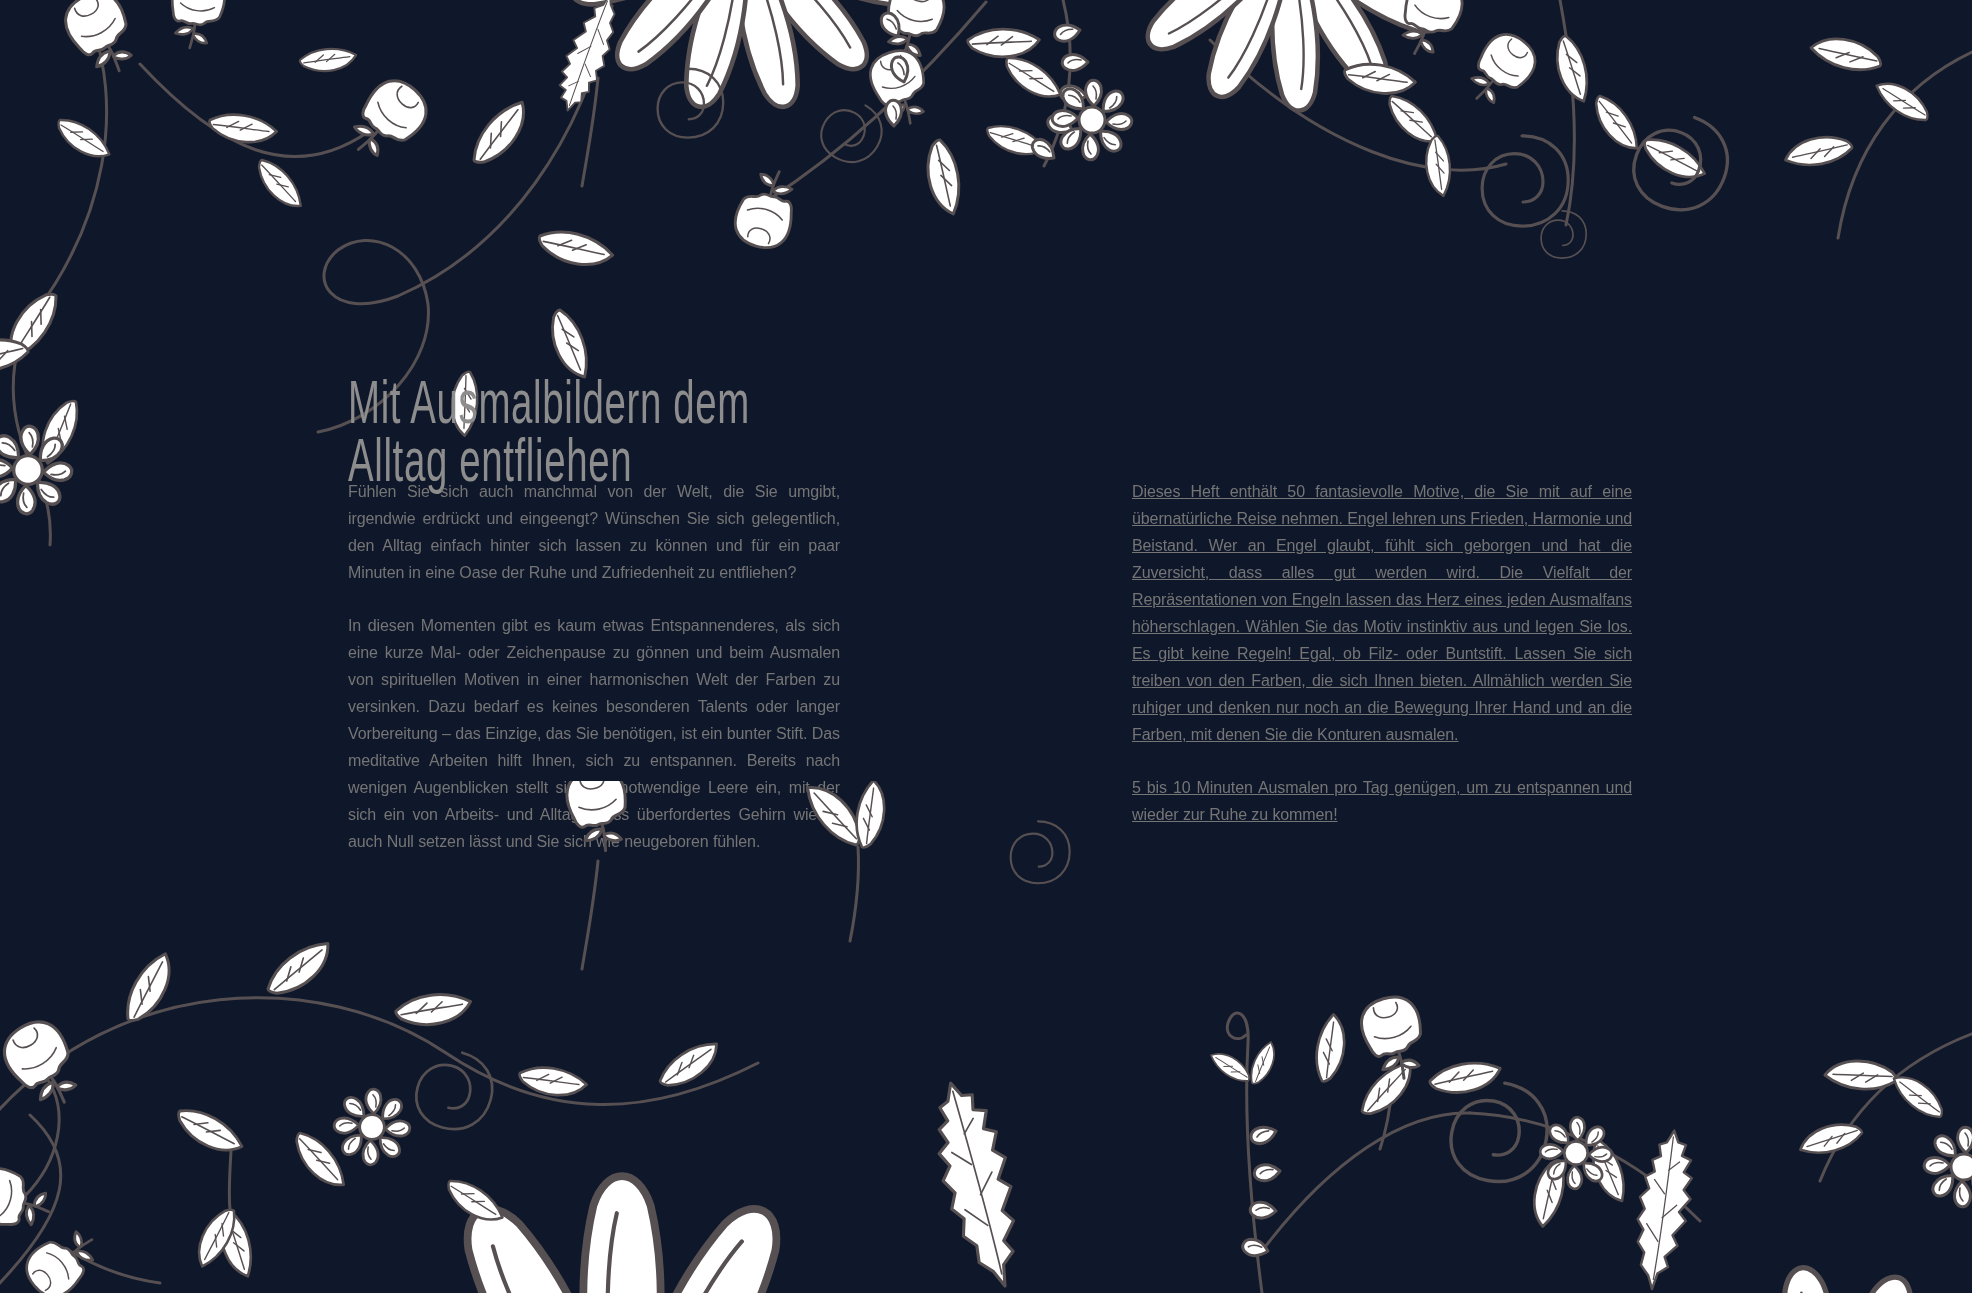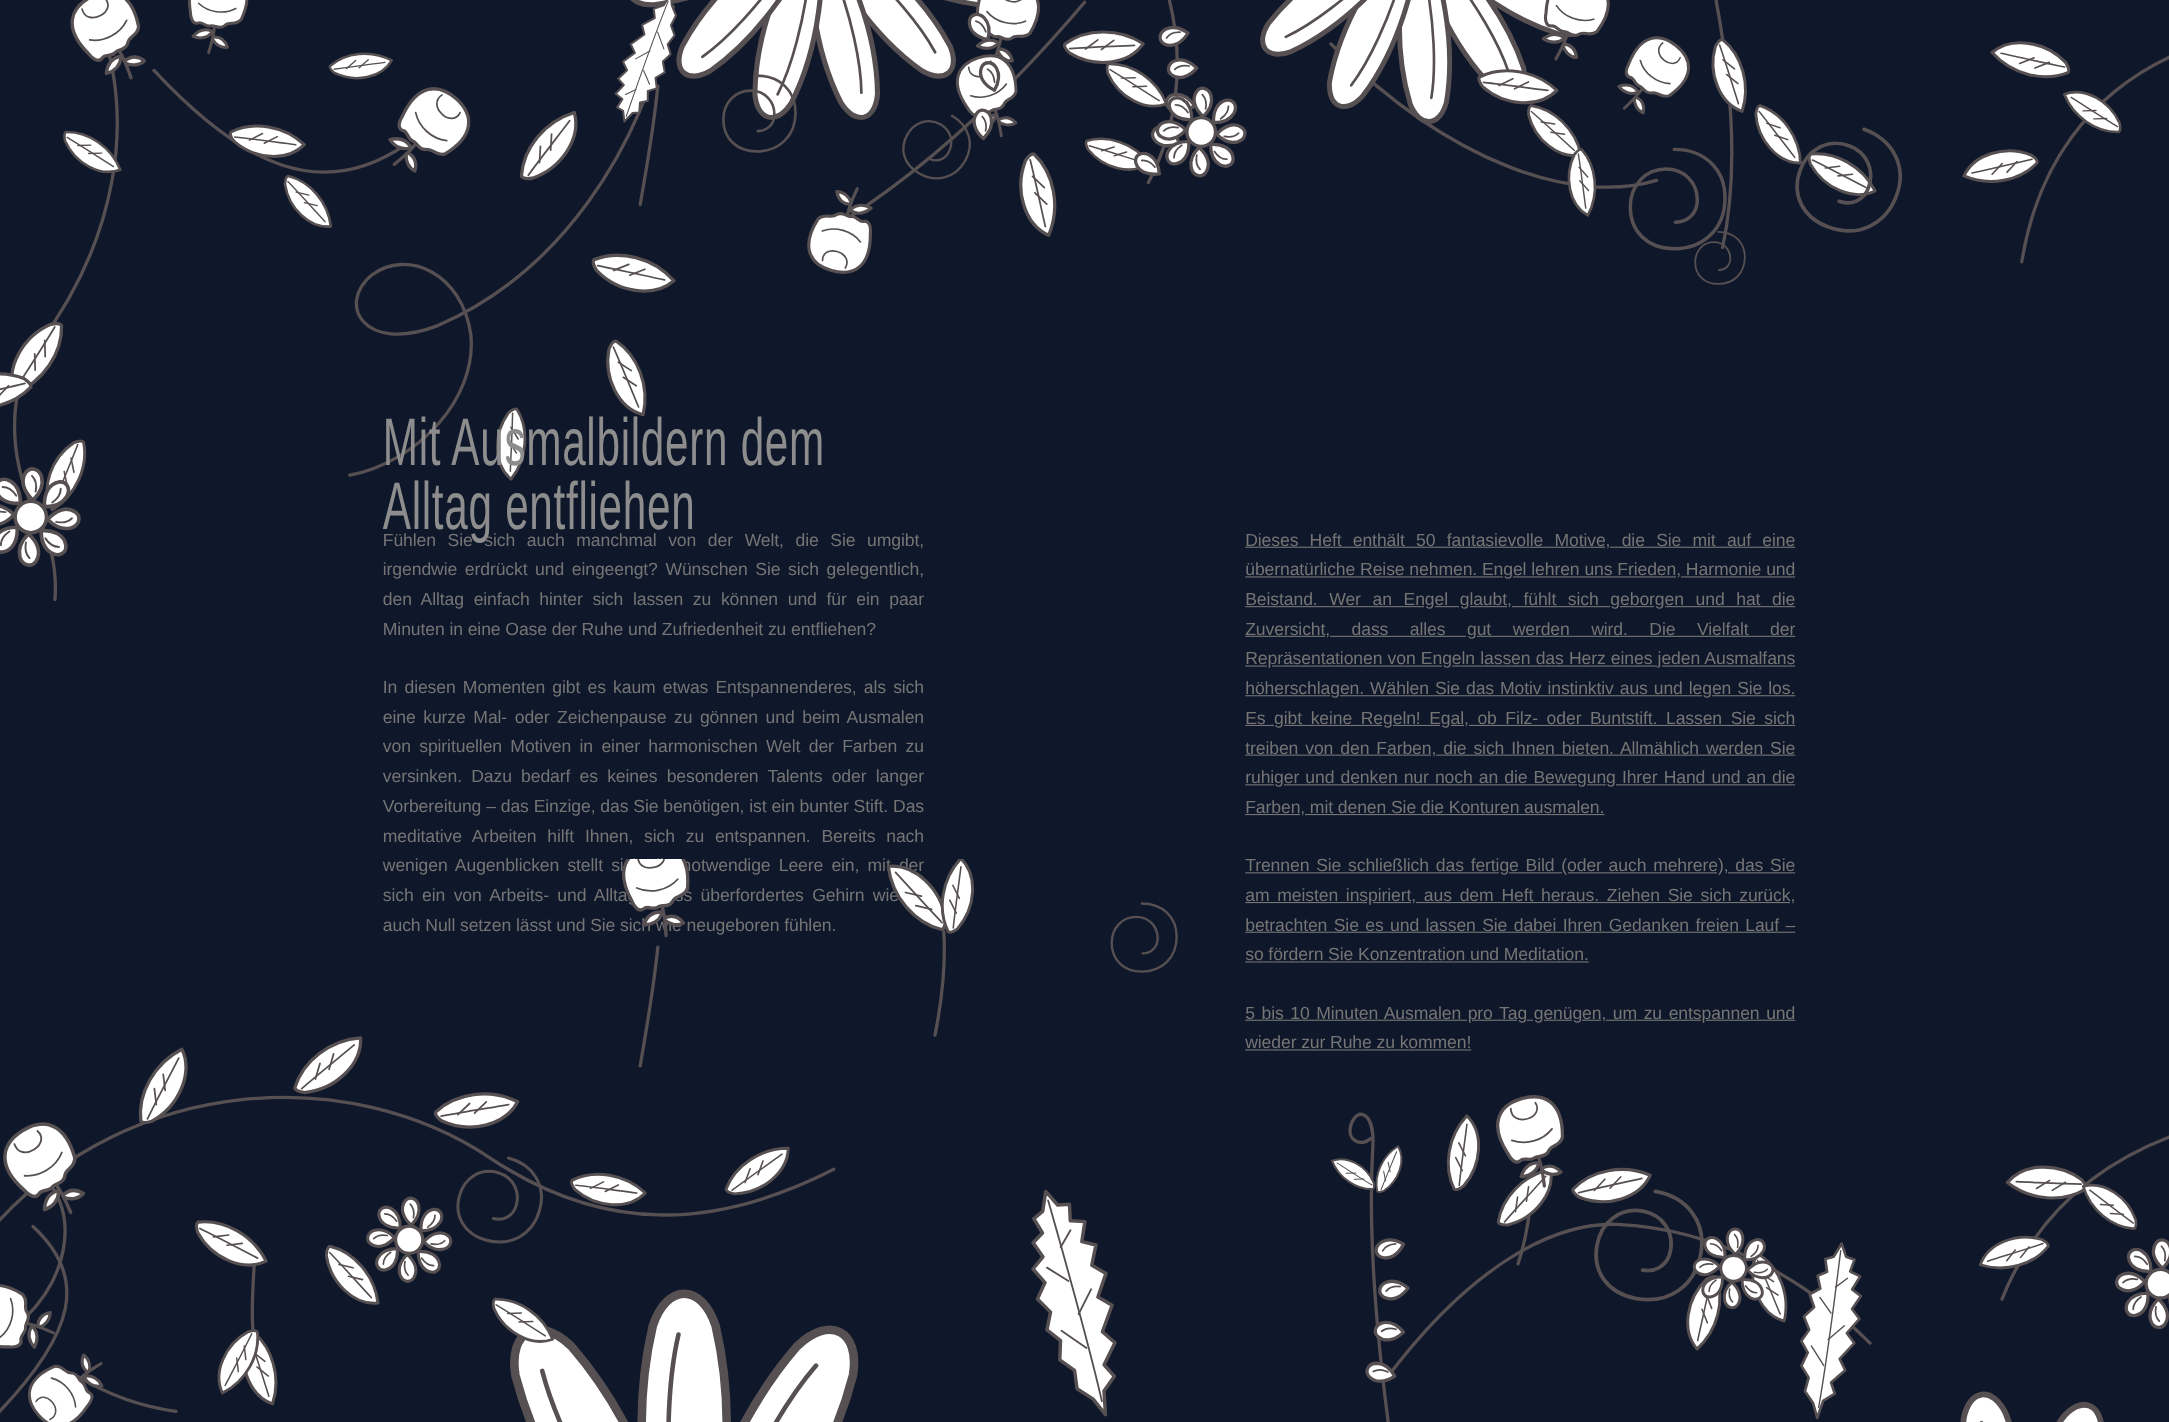--- a/index.html
+++ b/index.html
@@ -194,21 +194,20 @@
     <div>Alltag entfliehen</div>
   </h1>
 
   <div id="col-left" class="col">
     <p>Fühlen Sie sich auch manchmal von der Welt, die Sie umgibt, irgendwie erdrückt und eingeengt? Wünschen Sie sich gelegentlich, den Alltag einfach hinter sich lassen zu können und für ein paar Minuten in eine Oase der Ruhe und Zufriedenheit zu entfliehen?</p>
     <p>In diesen Momenten gibt es kaum etwas Entspannenderes, als sich eine kurze Mal- oder Zeichenpause zu gönnen und beim Ausmalen von spirituellen Motiven in einer harmonischen Welt der Farben zu versinken. Dazu bedarf es keines besonderen Talents oder langer Vorbereitung – das Einzige, das Sie benötigen, ist ein bunter Stift. Das meditative Arbeiten hilft Ihnen, sich zu entspannen. Bereits nach wenigen Augenblicken stellt sich die notwendige Leere ein, mit der sich ein von Arbeits- und Alltagsstress überfordertes Gehirn wieder auch Null setzen lässt und Sie sich wie neugeboren fühlen.</p>
   </div>
 
   <div id="col-right" class="col">
     <p>Dieses Heft enthält 50 fantasievolle Motive, die Sie mit auf eine übernatürliche Reise nehmen. Engel lehren uns Frieden, Harmonie und Beistand. Wer an Engel glaubt, fühlt sich geborgen und hat die Zuversicht, dass alles gut werden wird. Die Vielfalt der Repräsentationen von Engeln lassen das Herz eines jeden Ausmalfans höherschlagen. Wählen Sie das Motiv instinktiv aus und legen Sie los. Es gibt keine Regeln! Egal, ob Filz- oder Buntstift. Lassen Sie sich treiben von den Farben, die sich Ihnen bieten. Allmählich werden Sie ruhiger und denken nur noch an die Bewegung Ihrer Hand und an die Farben, mit denen Sie die Konturen ausmalen.</p>
-    <p>Trennen Sie schließlich das fertige Bild (oder auch mehrere), das Sie am meisten inspiriert, aus dem Heft heraus. Ziehen Sie sich zurück, betrachten Sie es und lassen Sie dabei Ihren Gedanken freien Lauf – so fördern Sie Konzentration und Meditation.</p>
     <p>5 bis 10 Minuten Ausmalen pro Tag genügen, um zu entspannen und wieder zur Ruhe zu kommen!</p>
   </div>
 
   <svg id="floral-bottom" class="floral" width="1972" height="512" viewBox="0 0 1972 512">
 
     <g>
       <path class="s" d="M-4,332 C120,196 318,186 446,272 C548,340 648,338 758,282"></path>
       <path class="s" d="M-6,508 C70,430 80,380 30,334"></path>
       <path class="s" d="M46,296 C70,330 60,380 24,416"></path>
       <path class="s" d="M70,470 C100,488 130,498 160,502"></path>

